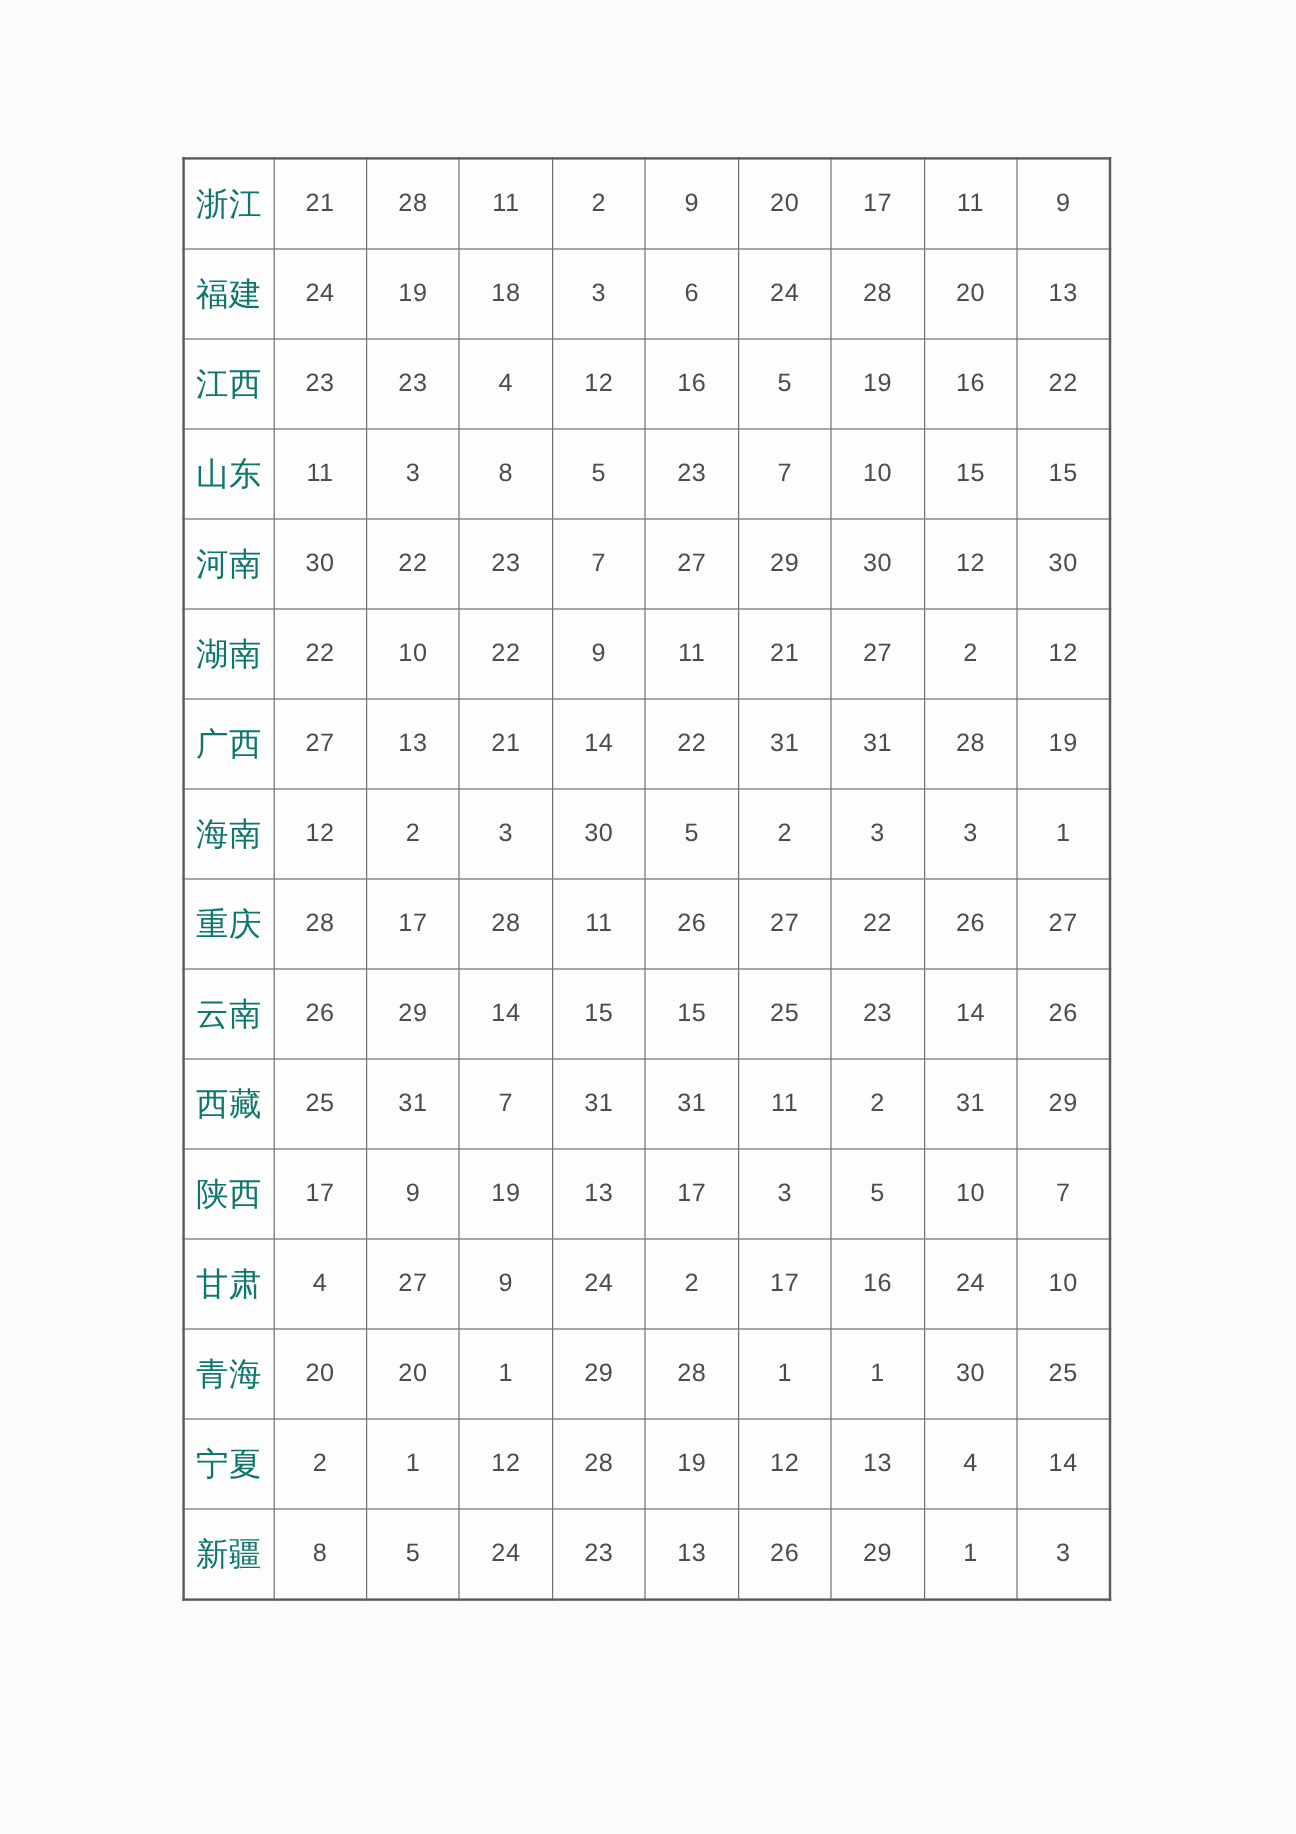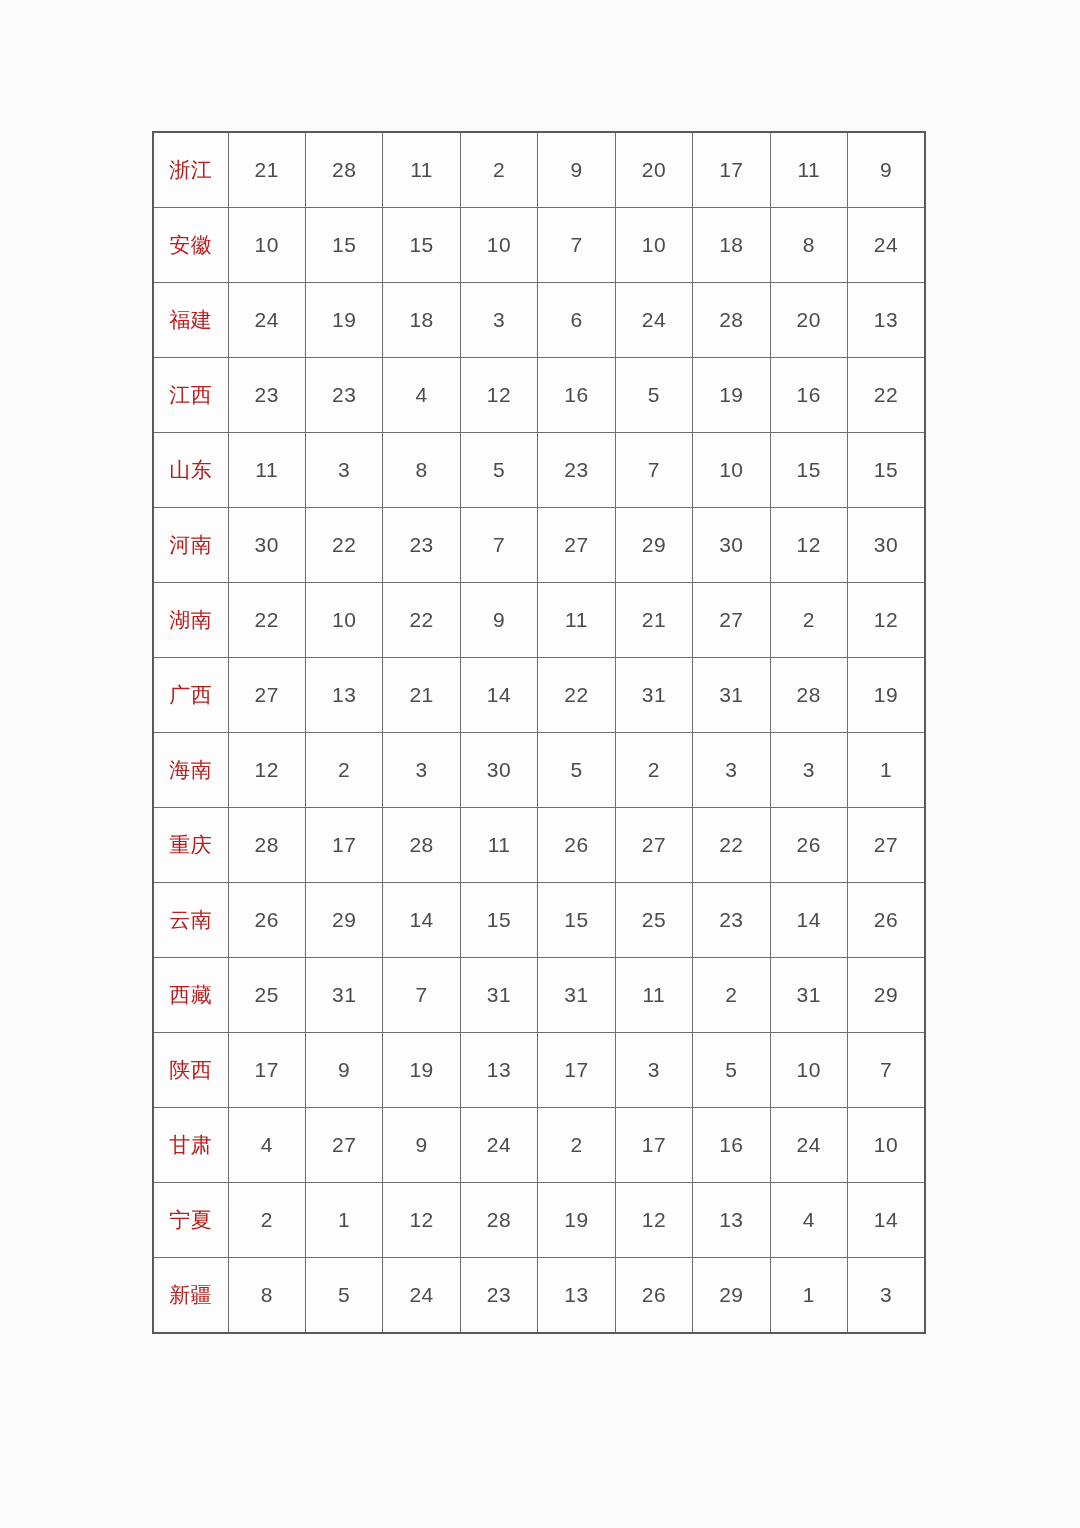--- a/index.html
+++ b/index.html
@@ -39,22 +39,22 @@
     font-size: 21px;
     color: #4c4c4c;
     padding: 0;
     height: 55px;
     letter-spacing: 0.5px;
   }
   table.data-table {
     border: 2px solid #5a5a5a;
   }
   table.data-table td.label-cell {
-    color: #b91c1c;
-    font-size: 21px;
+    color: #0f766e;
+    font-size: 27px;
   }
 </style>
 </head>
 <body>
 
 <div class="page">
   <table class="data-table">
     <colgroup>
       <col style="width: 75px;">
       <col>
@@ -74,32 +74,20 @@
           <td>28</td>
           <td>11</td>
           <td>2</td>
           <td>9</td>
           <td>20</td>
           <td>17</td>
           <td>11</td>
           <td>9</td>
         </tr>
         <tr>
-          <td class="label-cell">安徽</td>
-          <td>10</td>
-          <td>15</td>
-          <td>15</td>
-          <td>10</td>
-          <td>7</td>
-          <td>10</td>
-          <td>18</td>
-          <td>8</td>
-          <td>24</td>
-        </tr>
-        <tr>
           <td class="label-cell">福建</td>
           <td>24</td>
           <td>19</td>
           <td>18</td>
           <td>3</td>
           <td>6</td>
           <td>24</td>
           <td>28</td>
           <td>20</td>
           <td>13</td>
@@ -228,20 +216,32 @@
           <td class="label-cell">甘肃</td>
           <td>4</td>
           <td>27</td>
           <td>9</td>
           <td>24</td>
           <td>2</td>
           <td>17</td>
           <td>16</td>
           <td>24</td>
           <td>10</td>
+        </tr>
+        <tr>
+          <td class="label-cell">青海</td>
+          <td>20</td>
+          <td>20</td>
+          <td>1</td>
+          <td>29</td>
+          <td>28</td>
+          <td>1</td>
+          <td>1</td>
+          <td>30</td>
+          <td>25</td>
         </tr>
         <tr>
           <td class="label-cell">宁夏</td>
           <td>2</td>
           <td>1</td>
           <td>12</td>
           <td>28</td>
           <td>19</td>
           <td>12</td>
           <td>13</td>

